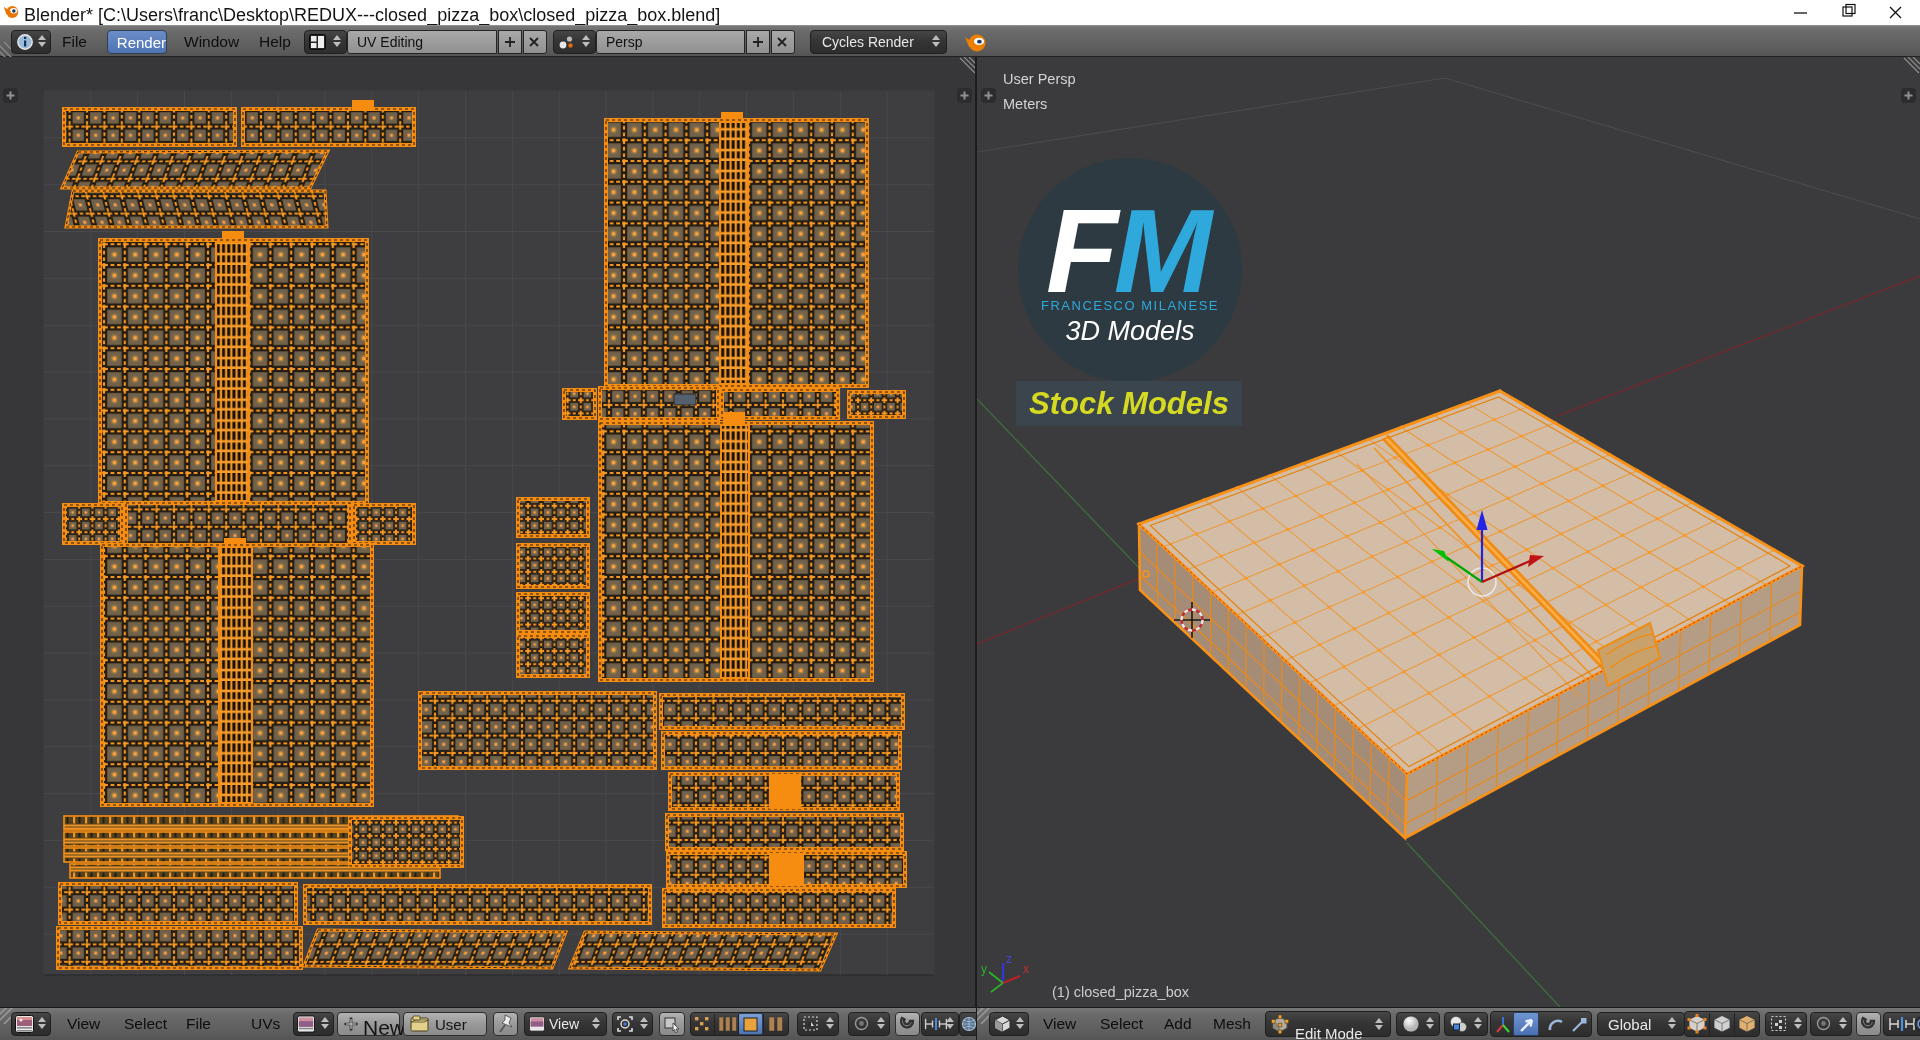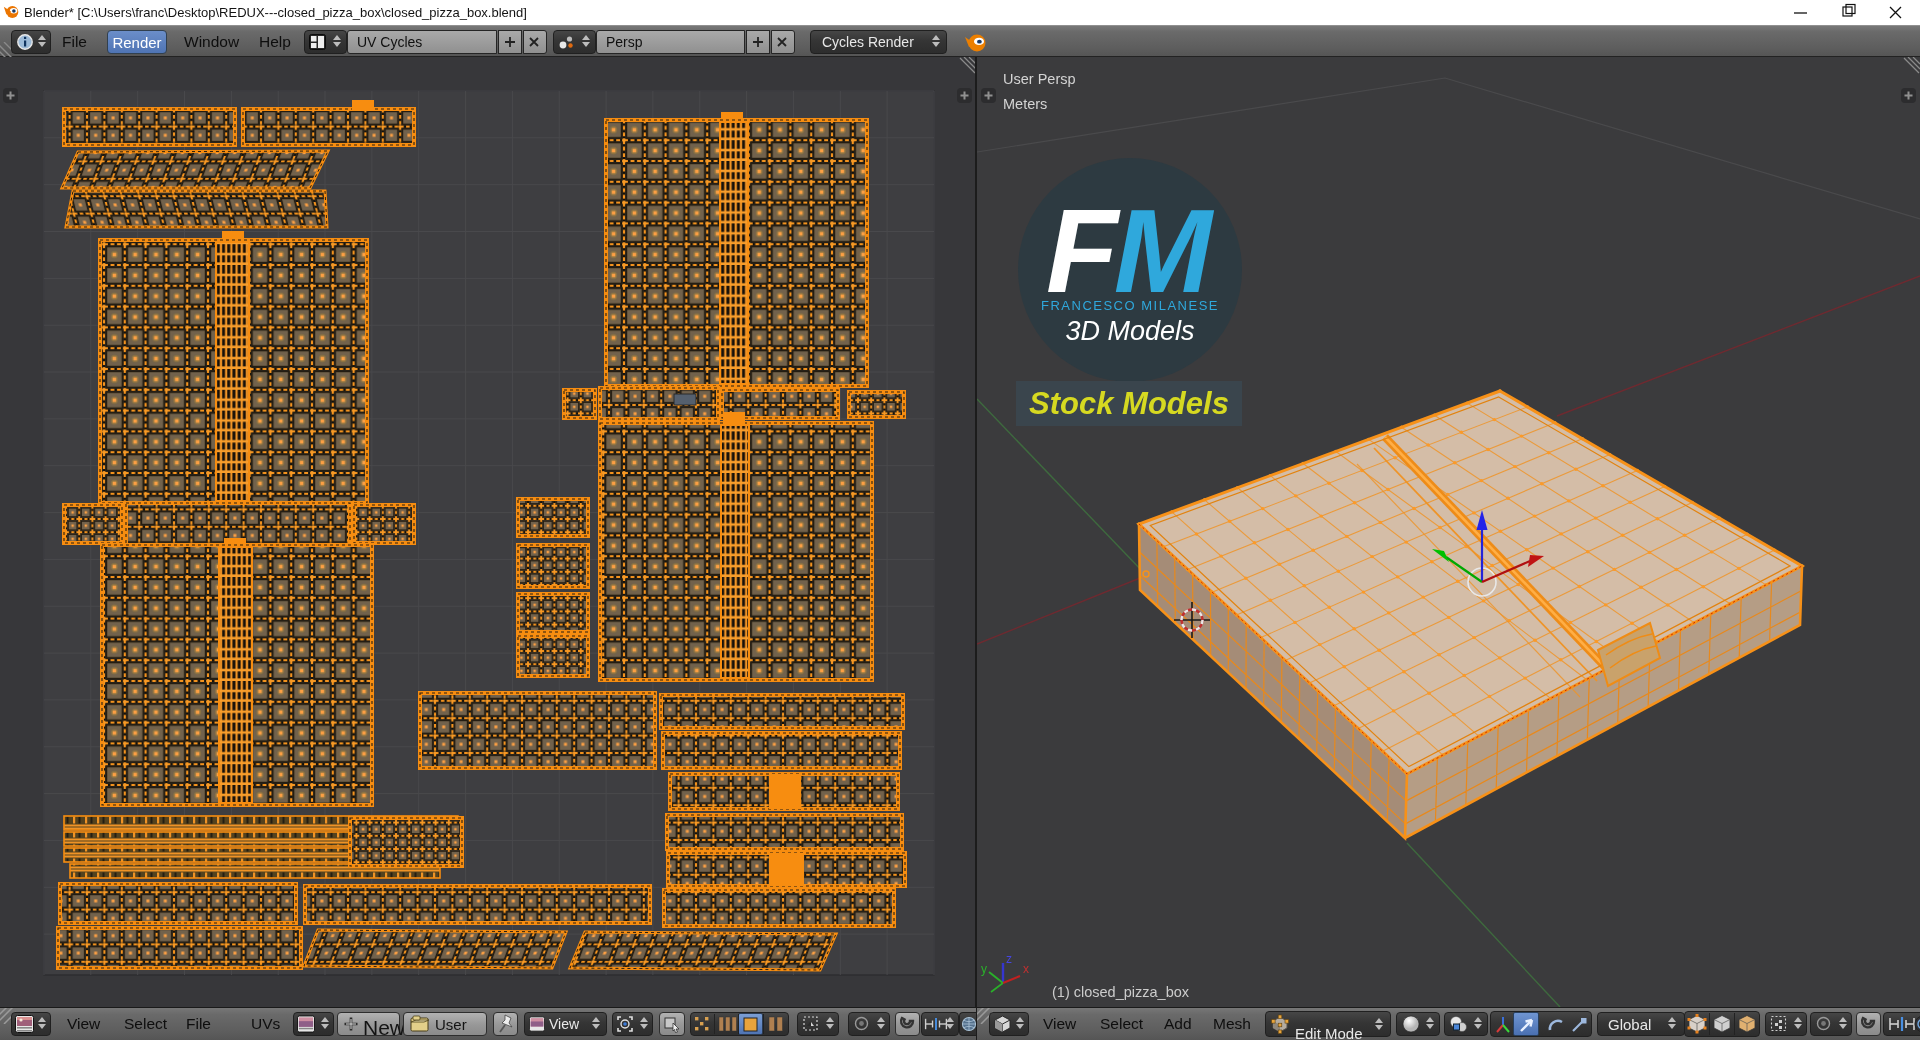--- a/index.html
+++ b/index.html
@@ -1,18 +1,18 @@
 <!DOCTYPE html>
 <html><head><meta charset="utf-8"><style>
 *{margin:0;padding:0;box-sizing:border-box}
 html,body{width:1920px;height:1040px;overflow:hidden;background:#3b3b3d;
   font-family:"Liberation Sans",sans-serif;}
 .abs{position:absolute}
 #titlebar{position:absolute;left:0;top:0;width:1920px;height:25px;background:#ffffff;}
-#titlebar .t{position:absolute;left:24px;top:5px;font-size:13px;color:#141414;}
+#titlebar .t{position:absolute;left:24px;top:5px;font-size:18px;color:#141414;}
 .bar{position:absolute;background:linear-gradient(#777777,#6a6a6a 20%,#5d5d5d 75%,#555555);}
 #infobar{left:0;top:25px;width:1920px;height:32px;border-top:1px solid #909090;border-bottom:1px solid #222;}
 #uvheader{left:0;top:1007px;width:976px;height:33px;border-top:1px solid #1a1a1a;}
 #v3header{left:977px;top:1007px;width:943px;height:33px;border-top:1px solid #1a1a1a;}
 .menu{position:absolute;top:7px;font-size:15.5px;color:#0e0e0e;}
 .btn{position:absolute;border:1px solid #202020;border-radius:4px;
   background:linear-gradient(#464646,#353535 45%,#2d2d2d);}
 .btnl{position:absolute;border:1px solid #2e2e2e;border-radius:4px;
   background:linear-gradient(#b2b2b2,#979797 55%,#8b8b8b);}
 .btxt{position:absolute;color:#e8e8e8;font-size:14px;}
@@ -46,33 +46,33 @@
     </svg>
 <div class="btn" style="left:11px;top:4px;width:40px;height:24px"></div>
 <svg class="abs" style="left:16px;top:7px" width="18" height="18" viewBox="0 0 18 18">
 <circle cx="9" cy="9" r="7.2" fill="#9dbbd8" stroke="#e8e8e8" stroke-width="1.4"></circle>
 <rect x="8" y="7.5" width="2.2" height="6" fill="#10335e"></rect>
 <rect x="8" y="3.8" width="2.2" height="2.2" fill="#10335e"></rect>
     </svg>
 <div class="arr arru" style="left:38px;top:9px"></div>
     <div class="arr arrd" style="left:38px;top:16px"></div>
 <div class="menu" style="left:62px">File</div>
-<div class="pill" style="left:107px;top:4px;width:60px;height:24px;font-size:15px;text-align:center;line-height:23px">Render</div>
+<div class="pill" style="left:107px;top:4px;width:60px;height:24px;font-size:15px;text-align:right;line-height:23px">Render</div>
 <div class="menu" style="left:184px">Window</div>
 <div class="menu" style="left:259px">Help</div>
 <div class="btn" style="left:304px;top:4px;width:43px;height:24px"></div>
 <svg class="abs" style="left:309px;top:8px" width="17" height="16" viewBox="0 0 17 16">
 <rect x="0.5" y="0.5" width="16" height="15" rx="2" fill="#262626" stroke="#0a0a0a"></rect>
 <rect x="2" y="2" width="5.5" height="5.5" fill="#ededed"></rect>
 <rect x="9" y="2" width="6" height="12" fill="#ededed"></rect>
 <rect x="2" y="9" width="5.5" height="5" fill="#ededed"></rect>
     </svg>
 <div class="arr arru" style="left:333px;top:9px"></div>
     <div class="arr arrd" style="left:333px;top:16px"></div>
-<div class="field" style="left:347px;top:4px;width:150px;height:24px;border-radius:3px 0 0 3px;padding:3px 0 0 9px">UV Cycles</div>
+<div class="field" style="left:347px;top:4px;width:150px;height:24px;border-radius:3px 0 0 3px;padding:3px 0 0 9px">UV Editing</div>
 <div class="field" style="left:498px;top:4px;width:24px;height:24px"></div>
 <div class="field" style="left:523px;top:4px;width:24px;height:24px;border-radius:0 3px 3px 0"></div>
 <svg class="abs" style="left:498px;top:4px" width="50" height="24" viewBox="0 0 50 24">
       <path d="M12 7v10M7 12h10" stroke="#222" stroke-width="1.8"></path>
       <path d="M32 8l8 8M40 8l-8 8" stroke="#222" stroke-width="1.8"></path>
     </svg>
 <div class="btn" style="left:553px;top:4px;width:43px;height:24px"></div>
 <svg class="abs" style="left:558px;top:8px" width="17" height="16" viewBox="0 0 17 16">
 <circle cx="5" cy="11" r="3.4" fill="#e8e8e8"></circle>
       <circle cx="11.5" cy="5" r="2.6" fill="#bbb"></circle>

